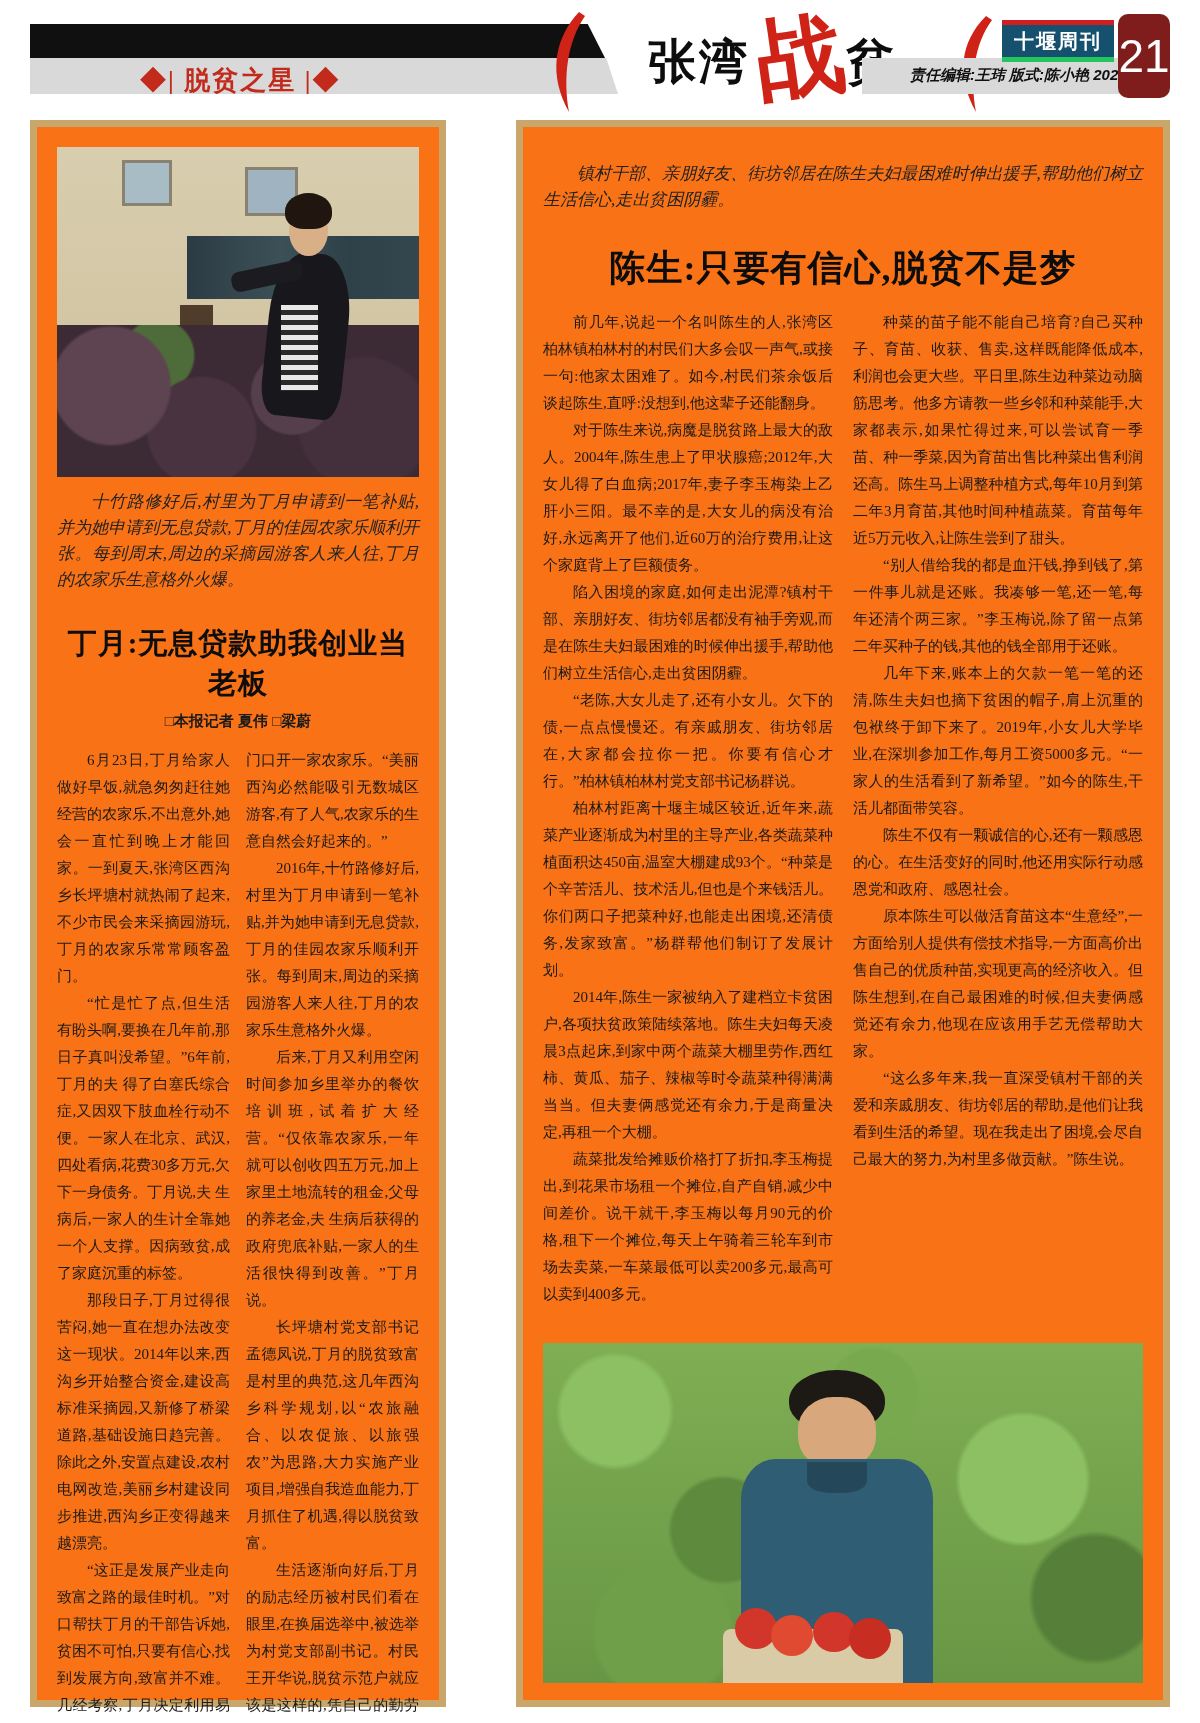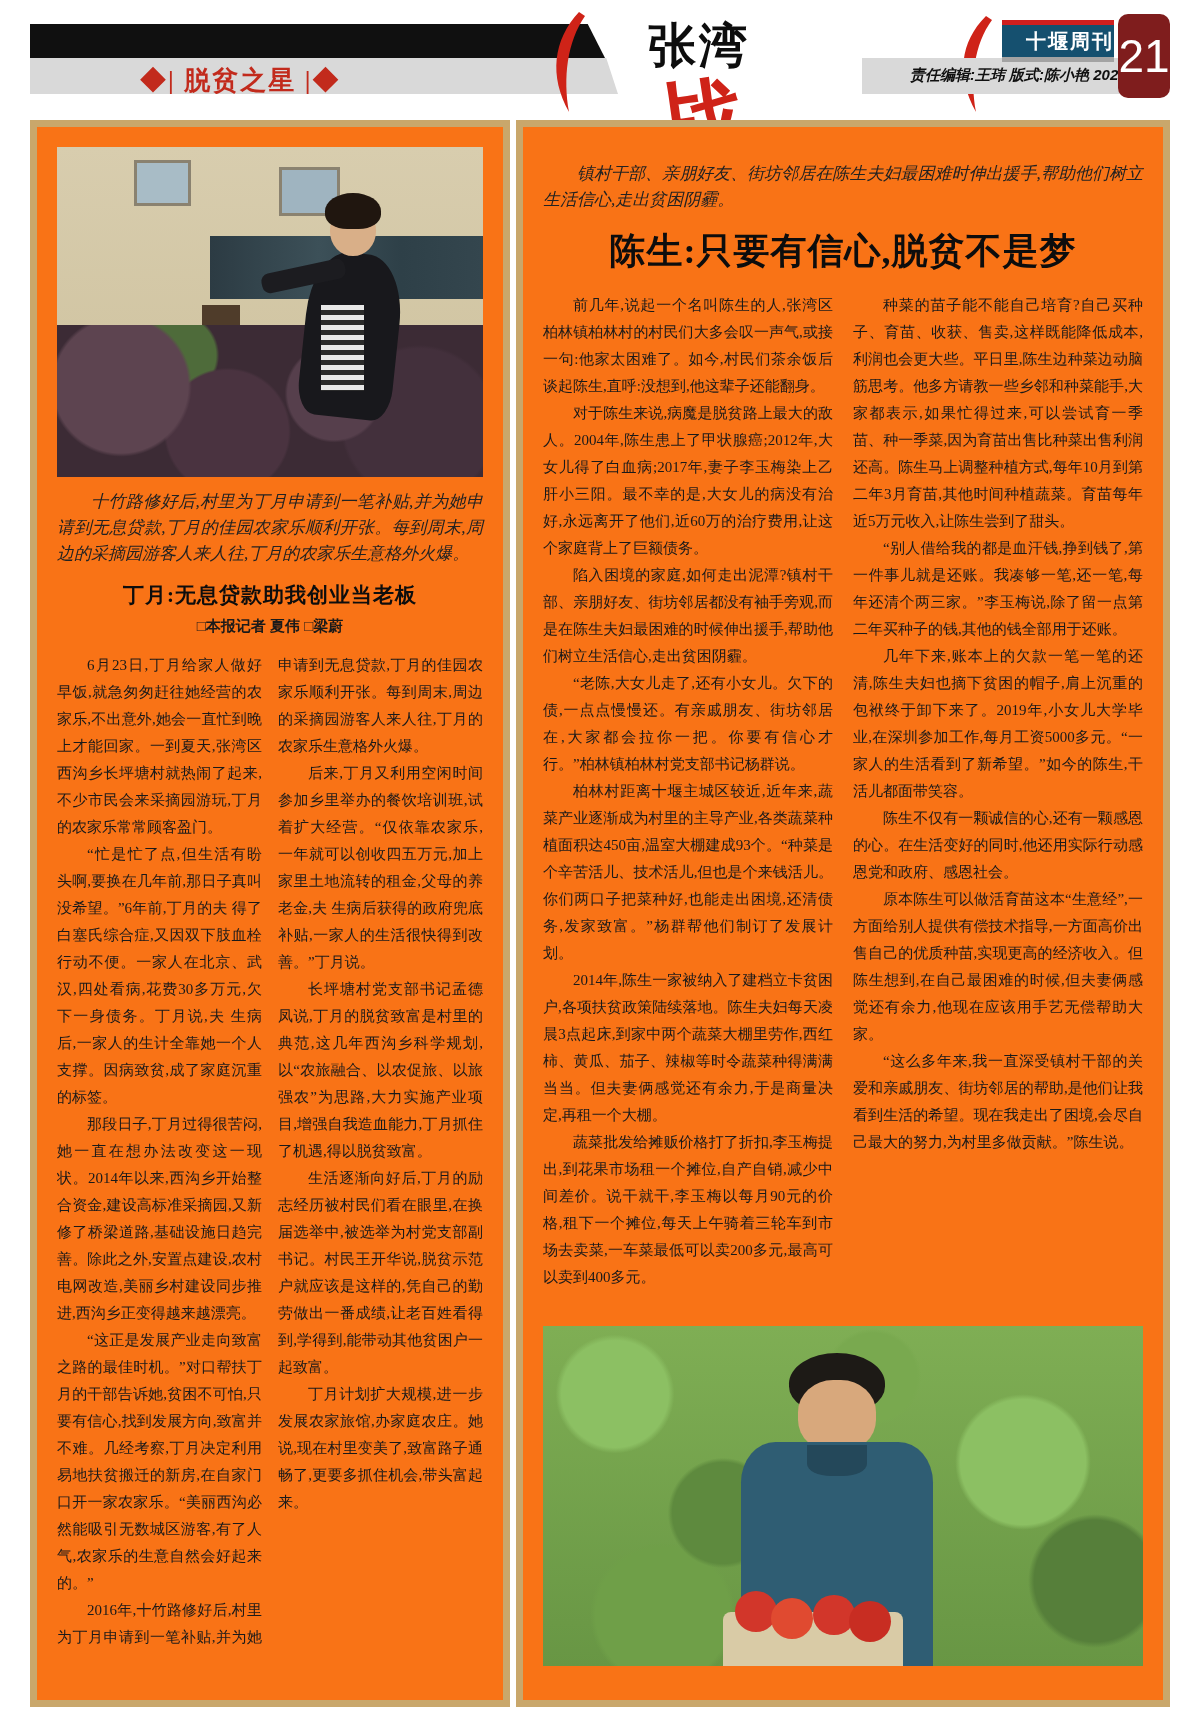--- a/index.html
+++ b/index.html
@@ -9,51 +9,51 @@
 
   
   .hdr-black{left:30px;top:24px;width:575px;height:34px;background:#101010;
              clip-path:polygon(0 0,97% 0,100% 100%,0 100%);}
   .hdr-gray-left{left:30px;top:58px;width:588px;height:36px;background:#d9d9d9;
              clip-path:polygon(0 0,98% 0,100% 100%,0 100%);}
   .section-label{left:140px;top:63px;color:#c22a1c;font-size:26px;font-weight:bold;
              letter-spacing:2px;font-family:"Liberation Serif",serif;}
   .brush{left:545px;top:12px;}
   .brush2{left:952px;top:16px;}
-  .masthead{left:648px;top:14px;display:flex;align-items:center;height:96px;flex-direction:column;}
+  .masthead{left:648px;top:14px;display:flex;align-items:center;height:96px;}
   .mast-txt{font-size:48px;font-weight:900;letter-spacing:3px;color:#0d0d0d;}
   .mast-war{font-size:88px;font-weight:900;color:#cf2318;line-height:1;
             transform:rotate(-8deg);margin:0 2px 8px 6px;
             font-family:"Liberation Serif",serif;}
   .hdr-gray-right{left:862px;top:58px;width:306px;height:36px;background:#d9d9d9;}
   .editor-line{position:absolute;right:8px;top:8px;font-size:15px;font-weight:bold;
             font-style:italic;font-family:"Liberation Sans","DejaVu Sans",sans-serif;
             white-space:nowrap;color:#101010;}
   .badge{left:1002px;top:20px;width:112px;height:32px;background:#15506f;
-         border-top:5px solid #d01f1f;border-bottom:5px solid #a3a3a3;
-         display:flex;align-items:center;justify-content:flex-end;}
+         border-top:5px solid #d01f1f;border-bottom:5px solid #22c55e;
+         display:flex;align-items:center;justify-content:center;}
   .badge span{color:#fff;font-size:20px;font-weight:bold;letter-spacing:2px;
          font-family:"Liberation Sans","DejaVu Sans",sans-serif;}
   .pagenum{left:1118px;top:14px;width:52px;height:84px;background:#7f1d1d;border-radius:10px;
          display:flex;align-items:center;justify-content:center;color:#fff;
          font-size:46px;font-family:"Liberation Sans","DejaVu Sans",sans-serif;}
 
   
   .panel{position:absolute;top:120px;height:1587px;border:7px solid #c9a76b;
          background:#f97316;box-sizing:border-box;}
-  .panel-left{left:30px;width:480px;}
+  .panel-left{left:30px;width:416px;}
   .panel-right{left:516px;width:654px;}
   .inner{padding:20px;position:relative;}
 
   .photo{position:relative;overflow:hidden;width:100%;}
   .photo div{position:absolute;}
 
   .caption{margin-top:12px;font-size:17px;line-height:26px;text-indent:2em;
            font-style:italic;color:#222;text-align:justify;}
-  .art-title{margin-top:14px;text-align:center;font-size:21px;font-weight:bold;
+  .art-title{margin-top:31px;text-align:center;font-size:29px;font-weight:bold;
            letter-spacing:1px;color:#0d0d0d;}
   .byline{margin-top:8px;text-align:center;font-size:15px;font-weight:bold;
            font-family:"Liberation Sans","DejaVu Sans",sans-serif;color:#1a1a1a;}
 
   .body-cols{margin-top:16px;column-gap:16px;column-count:2;column-fill:auto;
            overflow:hidden;font-size:15px;line-height:27px;text-align:justify;}
   .body-left{height:1005px;}
   .body-right{height:1020px;column-gap:20px;}
   .body-cols p{margin:0;text-indent:2em;}
 

